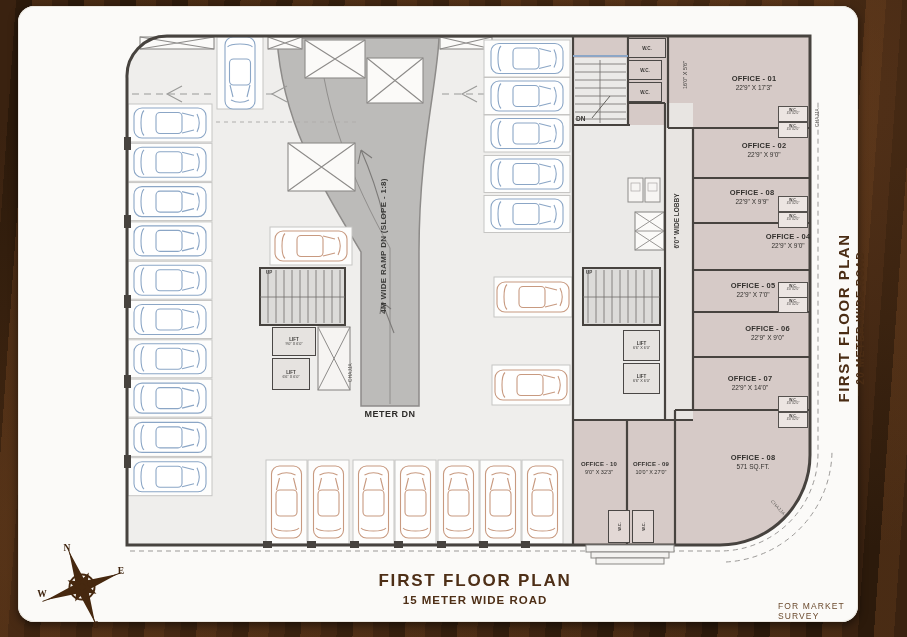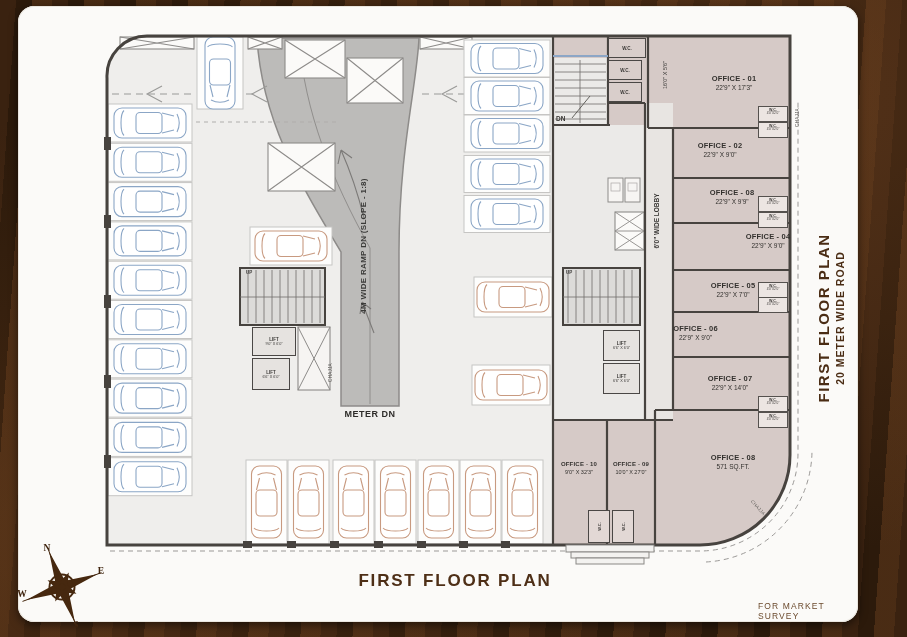--- a/index.html
+++ b/index.html
@@ -6,21 +6,21 @@
   body{width:907px;height:637px;overflow:hidden;position:relative;
        font-family:"Liberation Sans", sans-serif;
        background:
          radial-gradient(ellipse at 85% 15%, rgba(125,75,38,.38), transparent 60%),
          radial-gradient(ellipse at 8% 85%, rgba(115,68,32,.32), transparent 55%),
          repeating-linear-gradient(94deg, #3a2210 0 16px, #2c1a0b 16px 32px, rgba(92,55,26,.55) 32px 52px),
          #331e0d;}
   .page{position:absolute;left:18px;top:6px;width:840px;height:616px;
         background:#fbfaf8;border-radius:16px;
         box-shadow:0 3px 10px rgba(0,0,0,.55), inset 0 0 0 1px #eae6df;}
-  .plan{position:absolute;inset:0;}
+  .plan{position:absolute;inset:0;margin-left:20px;}
   svg{position:absolute;left:0;top:0;}
   .lbl{position:absolute;color:#34322f;line-height:1.2;}
   .olabel{position:absolute;text-align:center;color:#33312e;line-height:1.3;}
   .olabel .nm{display:block;font-weight:bold;font-size:7.5px;letter-spacing:.2px;}
   .olabel .sz{display:block;font-size:6.5px;}
   .olabel.small .nm{font-size:6px;}
   .olabel.small .sz{font-size:5.5px;}
   .vtxt{position:absolute;text-align:center;transform:rotate(-90deg);}
   .lift{position:absolute;border:1.8px solid #4a4745;background:#e6e3e0;
         display:flex;flex-direction:column;align-items:center;justify-content:center;
@@ -226,37 +226,37 @@
     <polygon points="68.8,572.5 67.6,584.9 76.5,593.8 64.1,592.6 55.2,601.5 56.4,589.1 47.5,580.2 59.9,581.4" fill="#46280f"></polygon>
     <circle cx="62" cy="587" r="12.5" fill="none" stroke="#46280f" stroke-width="2"></circle>
     <circle cx="62" cy="587" r="3.2" fill="#46280f"></circle>
   </g>
 </svg>
 
   <div class="olabel" style="left:678px;top:74px;width:112px;">
     <span class="nm">OFFICE - 01</span>
       <span class="sz">22'9" X 17'3"</span>
     </div>
-  <div class="olabel" style="left:664px;top:141px;width:112px;">
+  <div class="olabel" style="left:688px;top:141px;width:112px;">
     <span class="nm">OFFICE - 02</span>
       <span class="sz">22'9" X 9'0"</span>
     </div>
   <div class="olabel" style="left:676px;top:188px;width:112px;">
     <span class="nm">OFFICE - 08</span>
       <span class="sz">22'9" X 9'9"</span>
     </div>
   <div class="olabel" style="left:676px;top:232px;width:112px;padding-left:36px;">
     <span class="nm">OFFICE - 04</span>
       <span class="sz">22'9" X 9'0"</span>
     </div>
   <div class="olabel" style="left:676px;top:281px;width:114px;">
     <span class="nm">OFFICE - 05</span>
       <span class="sz">22'9" X 7'0"</span>
     </div>
-  <div class="olabel" style="left:640px;top:324px;width:111px;">
+  <div class="olabel" style="left:692px;top:324px;width:111px;">
     <span class="nm">OFFICE - 06</span>
       <span class="sz">22'9" X 9'0"</span>
     </div>
   <div class="olabel" style="left:674px;top:374px;width:112px;">
     <span class="nm">OFFICE - 07</span>
       <span class="sz">22'9" X 14'0"</span>
     </div>
   <div class="olabel" style="left:678px;top:453px;width:110px;">
     <span class="nm">OFFICE - 08</span>
       <span class="sz">571 SQ.FT.</span>
@@ -343,19 +343,20 @@
       <span>W.C.</span>
     </div>
 
   <div class="compass-letter" style="left:41px;top:543px;">N</div>
   <div class="compass-letter" style="left:95px;top:566px;">E</div>
   <div class="compass-letter" style="left:70px;top:620px;">S</div>
   <div class="compass-letter" style="left:16px;top:589px;">W</div>
 
   <div class="title-block">
     <span class="t1">FIRST FLOOR PLAN</span>
+    <span class="t2">15 METER WIDE ROAD</span>
   </div>
   <div class="side-title">
     <span class="t1">FIRST FLOOR PLAN</span>
     <span class="t2">20 METER WIDE ROAD</span>
   </div>
   <div class="watermark">FOR MARKET SURVEY</div>
 </div>
 
 </body></html>

